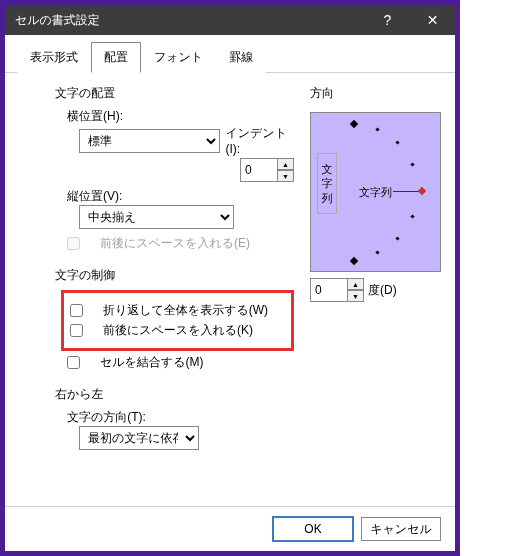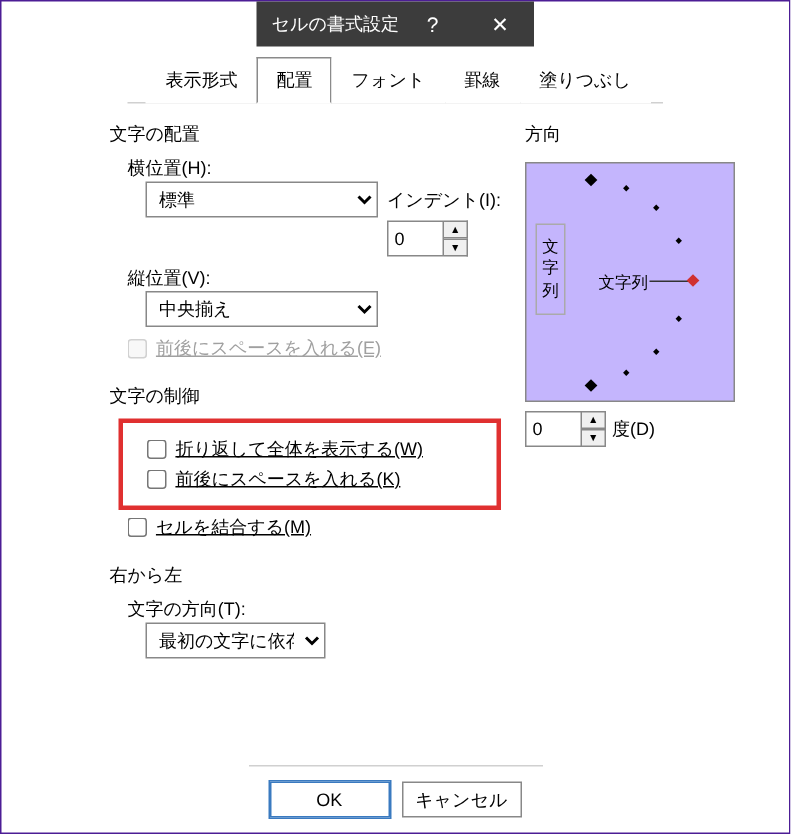--- a/index.html
+++ b/index.html
@@ -1,17 +1,17 @@
 <!DOCTYPE html>
 <html><head>
 <meta charset="utf-8">
 <style>
   * { box-sizing: border-box; margin: 0; padding: 0; }
   body { font-family: "Yu Gothic UI", "Meiryo", sans-serif; font-size: 12px; background: #fff; }
-  .window { width: 527px; height: 556px; border: 1px solid #4c1d95; background: #fff; display: flex; flex-direction: column; align-items: center; }
+  .window { width: 460px; height: 556px; border: 5px solid #4c1d95; background: #fff; display: flex; flex-direction: column; }
   .titlebar { background: #3c3c3c; color: #fff; height: 30px; display: flex; align-items: center; padding-left: 10px; }
   .titlebar .title { flex: 1; font-size: 12px; }
   .titlebar .btn { width: 45px; height: 30px; display: flex; align-items: center; justify-content: center; color: #fff; font-size: 14px; }
   .tabs { display: flex; padding: 6px 8px 0 12px; border-bottom: 1px solid #d0d0d0; gap: 0; }
   .tab { padding: 6px 12px; border: 1px solid transparent; border-bottom: none; font-size: 12px; position: relative; top: 1px; background: #fff; }
   .tab.active { border-color: #8a8a8a; border-bottom: 1px solid #fff; }
   .content { flex: 1; padding: 10px 14px; display: flex; gap: 16px; }
   .left { flex: 1; margin-left: 36px; }
   .right { width: 140px; }
   fieldset { border: none; margin-bottom: 10px; }
@@ -19,24 +19,24 @@
   .subgroup { margin-left: 12px; }
   .row { display: flex; align-items: center; gap: 6px; margin-bottom: 6px; padding-left: 12px; }
   .lbl { font-size: 12px; min-width: 60px; }
   select { height: 24px; border: 1px solid #888; font-size: 12px; padding: 2px 4px; background: #fff; }
   select.wide { width: 155px; }
   select.med { width: 120px; }
   .spin { display: flex; align-items: center; }
   .spin input { width: 38px; height: 24px; border: 1px solid #888; padding: 2px 4px; font-size: 12px; }
   .spin .arrows { display: flex; flex-direction: column; }
   .spin .arrows div { width: 16px; height: 12px; border: 1px solid #888; border-left: none; display: flex; align-items: center; justify-content: center; font-size: 7px; background: #f0f0f0; }
-  .chk { display: flex; align-items: center; gap: 6px; margin: 3px 0; text-decoration: underline; }
+  .chk { display: flex; align-items: center; gap: 20px; margin: 3px 0; }
   .chk input { width: 13px; height: 13px; }
   .chk.disabled { color: #a0a0a0; }
-  .redbox { border: 3px solid #e03030; padding: 6px 16px; margin-left: -6px; }
+  .redbox { border: 3px solid #e03030; padding: 6px 6px; margin-left: -6px; }
   .orient-box { border: 1px solid #888; height: 160px; position: relative; background: #c4b5fd; margin-top: 4px; }
   .orient-vert { position: absolute; left: 6px; top: 40px; width: 20px; border: 1px solid #aaa; padding: 8px 2px; text-align: center; font-size: 11px; line-height: 1.3; }
   .orient-center { position: absolute; left: 48px; top: 72px; font-size: 11px; }
   .orient-line { position: absolute; left: 82px; top: 78px; width: 28px; border-top: 1px solid #333; }
   .diamond { position: absolute; width: 6px; height: 6px; background: #000; transform: rotate(45deg); }
   .diamond.sm { width: 3px; height: 3px; }
   .diamond.red { background: #d03030; }
   .footer { border-top: 1px solid #d0d0d0; padding: 10px 14px; display: flex; justify-content: flex-end; gap: 8px; }
   .footer button { width: 80px; height: 24px; border: 1px solid #888; background: #fff; font-size: 12px; }
   .footer button.primary { border: 1px solid #3a7ac0; outline: 1px solid #3a7ac0; }
@@ -50,21 +50,20 @@
     <div class="title">セルの書式設定</div>
     <div class="btn">?</div>
     <div class="btn">✕</div>
   </div>
 
   <div class="tabs">
     <div class="tab">表示形式</div>
     <div class="tab active">配置</div>
     <div class="tab">フォント</div>
     <div class="tab">罫線</div>
-    <div class="tab">塗りつぶし</div>
   </div>
 
   <div class="content">
     <div class="left">
 
       <fieldset>
         <span class="sect-label">文字の配置</span>
         <div class="subgroup">
           <div class="lbl">横位置(H):</div>
           <div class="row">

